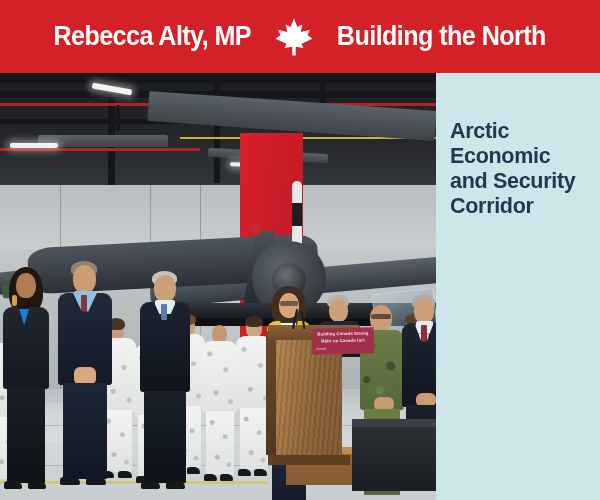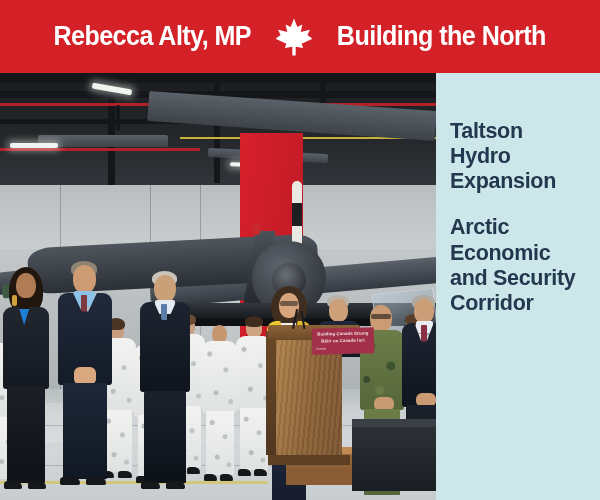--- a/index.html
+++ b/index.html
@@ -340,17 +340,16 @@
     <div class="mic2"></div>
     <div class="pod-sign">
       <span>Building Canada Strong</span>
       <span>Bâtir un Canada fort</span>
       <span class="tiny">Canada</span>
     </div>
 
   </div>
 
   <div id="sidebar">
-    <div class="side-item">Taltson Hydro Expansion</div>
     <div class="side-item">Arctic Economic and Security Corridor</div>
   </div>
 
 </div>
 
 </body></html>

